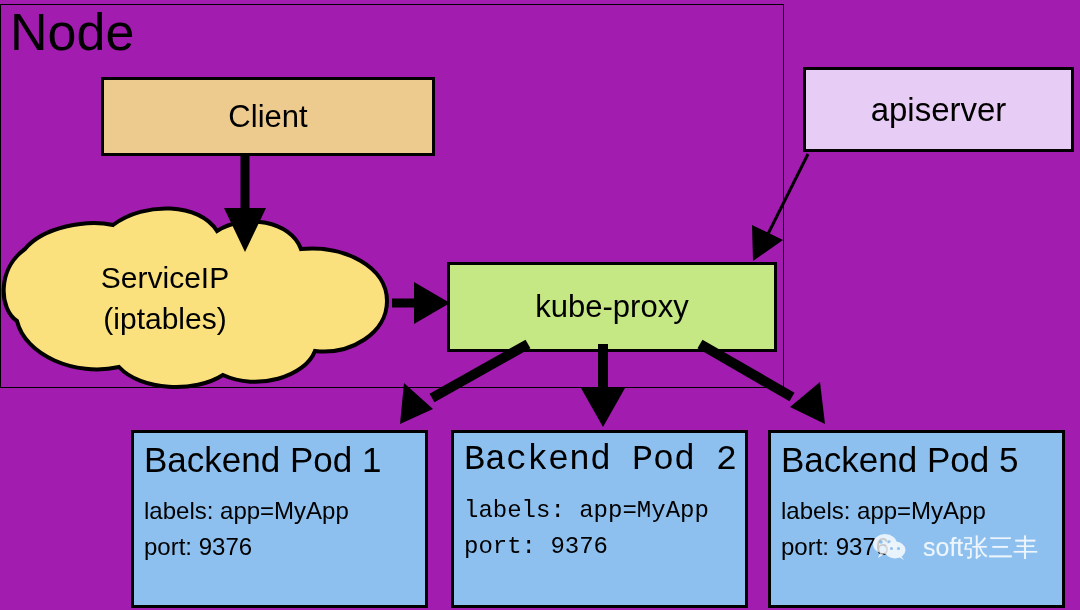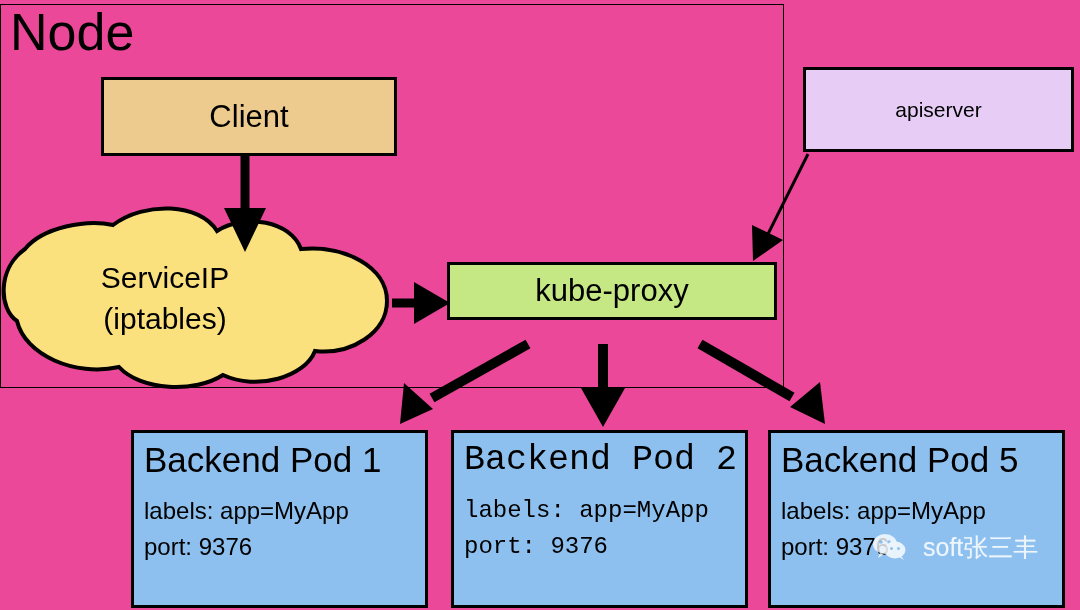--- a/index.html
+++ b/index.html
@@ -4,21 +4,21 @@
 <style>
   html, body {
     margin: 0;
     padding: 0;
     background: #ffffff;
   }
   #canvas {
     position: relative;
     width: 1080px;
     height: 610px;
-    background: #ec4899;
+    background: #a21caf;
     overflow: hidden;
     font-family: "Liberation Sans", sans-serif;
   }
 
   
   .node-box {
     position: absolute;
     left: 0px;
     top: 4px;
     width: 784px;
@@ -46,42 +46,42 @@
     box-sizing: border-box;
     display: flex;
     align-items: center;
     justify-content: center;
     color: #000000;
   }
 
   .client-box {
     left: 101px;
     top: 77px;
-    width: 296px;
+    width: 334px;
     height: 79px;
     background: #EDCB8F;
     font-size: 31px;
   }
 
   .kubeproxy-box {
     left: 447px;
     top: 262px;
     width: 330px;
-    height: 58px;
+    height: 90px;
     background: #C5E784;
     font-size: 31px;
   }
 
   .apiserver-box {
     left: 803px;
     top: 67px;
     width: 271px;
     height: 85px;
     background: #E7CDF5;
-    font-size: 21px;
+    font-size: 33px;
   }
 
   
   .pod-box {
     position: absolute;
     top: 430px;
     width: 297px;
     height: 178px;
     background: #8DC0EF;
     border: 3px solid #000000;

